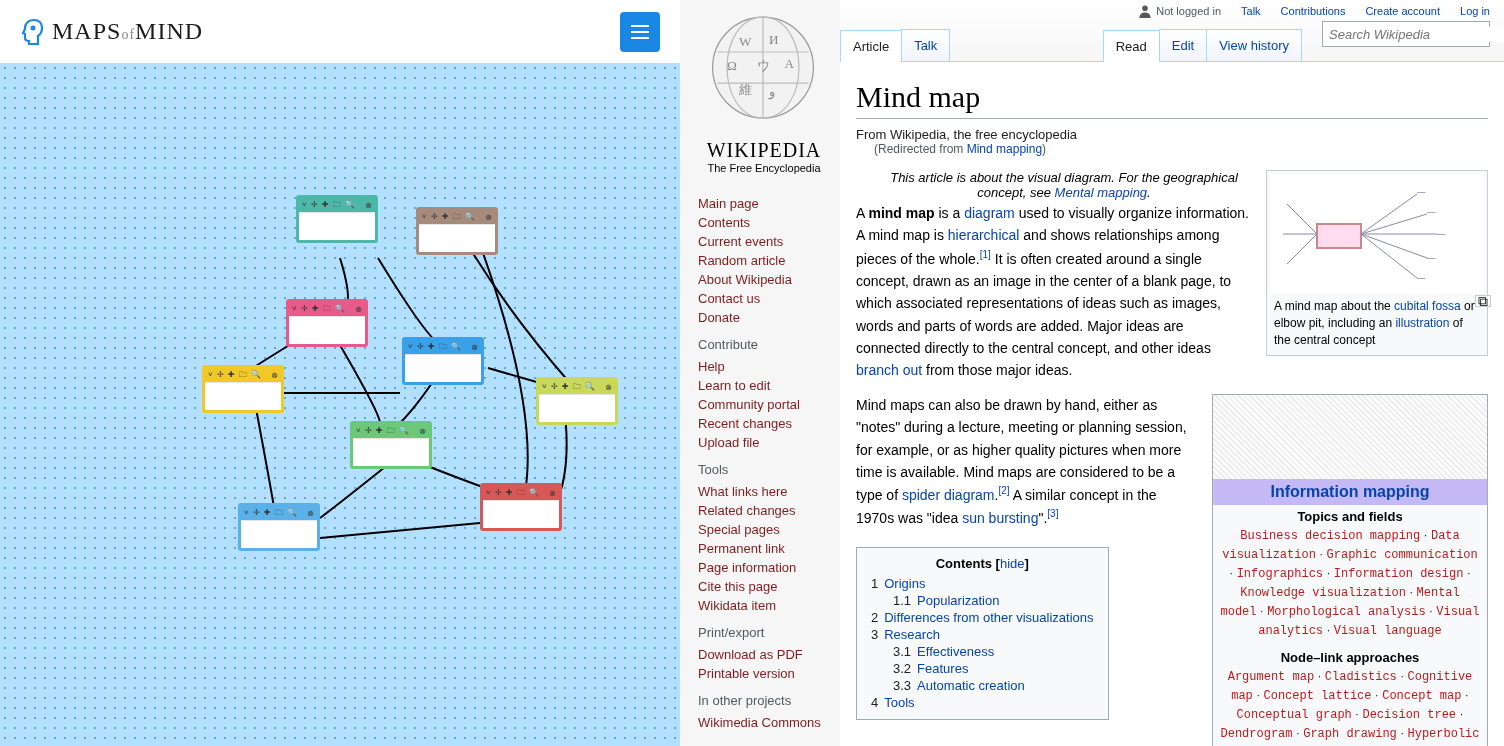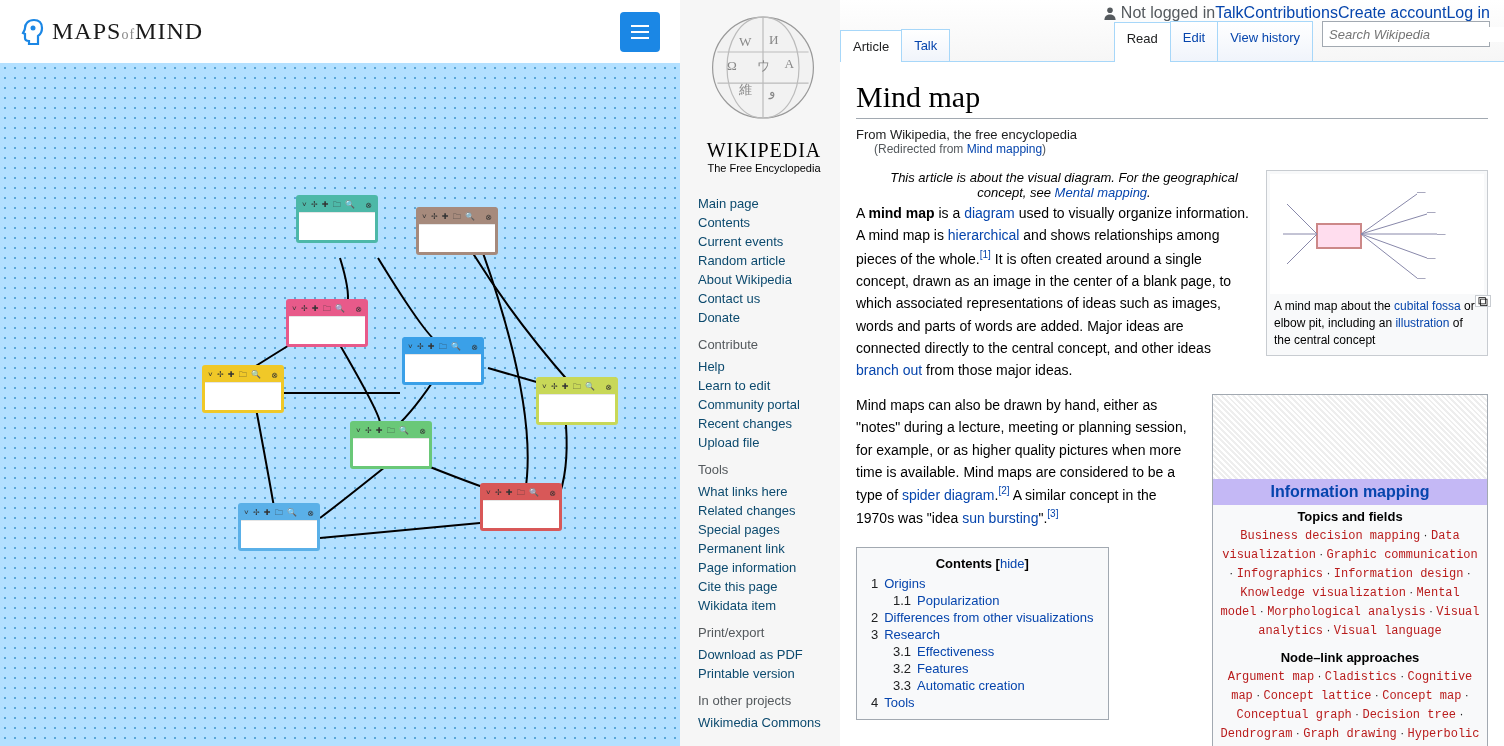--- a/index.html
+++ b/index.html
@@ -31,24 +31,24 @@
 .box-lblue  { border-color: #5ab0e8; } .box-lblue .mom-box-header  { background: #5ab0e8; }
 
 
 .right-panel { flex: 1; height: 100%; display: flex; background: #f6f6f6; position: relative; overflow: hidden; }
 .wiki-sidebar { width: 160px; padding: 10px 10px 10px 18px; flex-shrink: 0; }
 .wiki-globe { width: 130px; height: 120px; margin: 0 auto 6px; }
 .wiki-wordmark { text-align: center; font-family: 'Linux Libertine', Georgia, serif; font-size: 20px; letter-spacing: 1px; }
 .wiki-tagline { text-align: center; font-size: 11px; margin-bottom: 20px; }
 .wiki-nav-section { margin-bottom: 10px; }
 .wiki-nav-heading { font-size: 13px; color: #54595d; margin: 10px 0 5px; }
-.wiki-nav-link { display: block; font-size: 13px; color: #0c4a6e; padding: 2px 0; text-decoration: none; cursor: pointer; }
+.wiki-nav-link { display: block; font-size: 13px; color: #7f1d1d; padding: 2px 0; text-decoration: none; cursor: pointer; }
 
 .wiki-main { flex: 1; display: flex; flex-direction: column; background: #fff; }
-.wiki-top-links { position: absolute; top: 4px; right: 14px; font-size: 16px; display: flex; gap: 0; align-items: center; }
+.wiki-top-links { position: absolute; top: 4px; right: 14px; font-size: 11px; display: flex; gap: 20px; align-items: center; }
 .wiki-top-links a { color: #0645ad; cursor: pointer; }
 .wiki-top-links .not-logged { color: #54595d; display: flex; align-items: center; gap: 4px; }
 .user-icon { width: 14px; height: 14px; fill: #54595d; }
 
 .wiki-tabs-row { display: flex; justify-content: space-between; align-items: flex-end; padding: 35px 14px 0 0; background: linear-gradient(to bottom, #fff 0%, #f6f6f6 100%); border-bottom: 1px solid #a7d7f9; height: 62px; }
 .wiki-tabs { display: flex; }
 .wiki-tab { padding: 8px 12px; font-size: 13px; background: linear-gradient(to top, #f0f4fb, #fff); border: 1px solid #a7d7f9; border-bottom: none; margin-right: -1px; cursor: pointer; }
 .wiki-tab.active { background: #fff; position: relative; top: 1px; }
 .wiki-tab a { color: #0645ad; text-decoration: none; }
 .wiki-tab.active a { color: #202122; }
@@ -267,21 +267,21 @@
         <a class="wiki-nav-link">Wikimedia Commons</a>
       </div>
   </div>
 
   <div class="wiki-main">
     <div class="wiki-tabs-row">
       <div class="wiki-tabs">
         <div class="wiki-tab active"><a>Article</a></div>
         <div class="wiki-tab"><a>Talk</a></div>
       </div>
-      <div style="display:flex;gap:0">
+      <div style="display:flex;align-items:flex-end;gap:11px">
         <div class="wiki-tabs">
           <div class="wiki-tab active"><a>Read</a></div>
           <div class="wiki-tab"><a>Edit</a></div>
           <div class="wiki-tab"><a>View history</a></div>
         </div>
         <div class="wiki-search" style="margin-left:10px">
           <input placeholder="Search Wikipedia" style="">
           <svg viewBox="0 0 20 20">
               <circle cx="8" cy="8" r="6" fill="none" stroke="#000" stroke-width="2"></circle>
               <line x1="13" y1="13" x2="18" y2="18" stroke="#000" stroke-width="2"></line>

